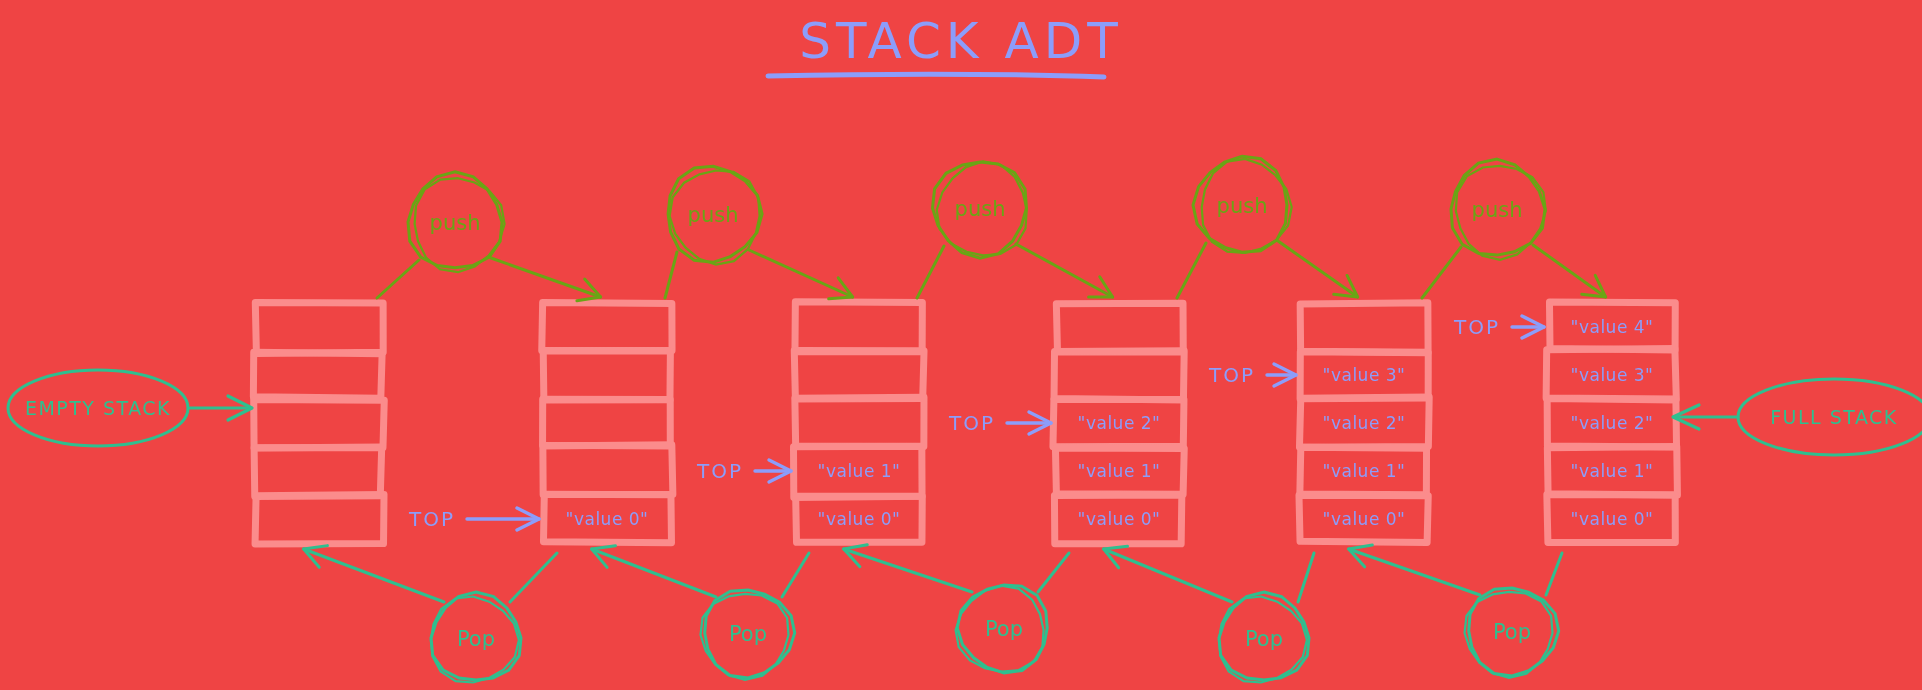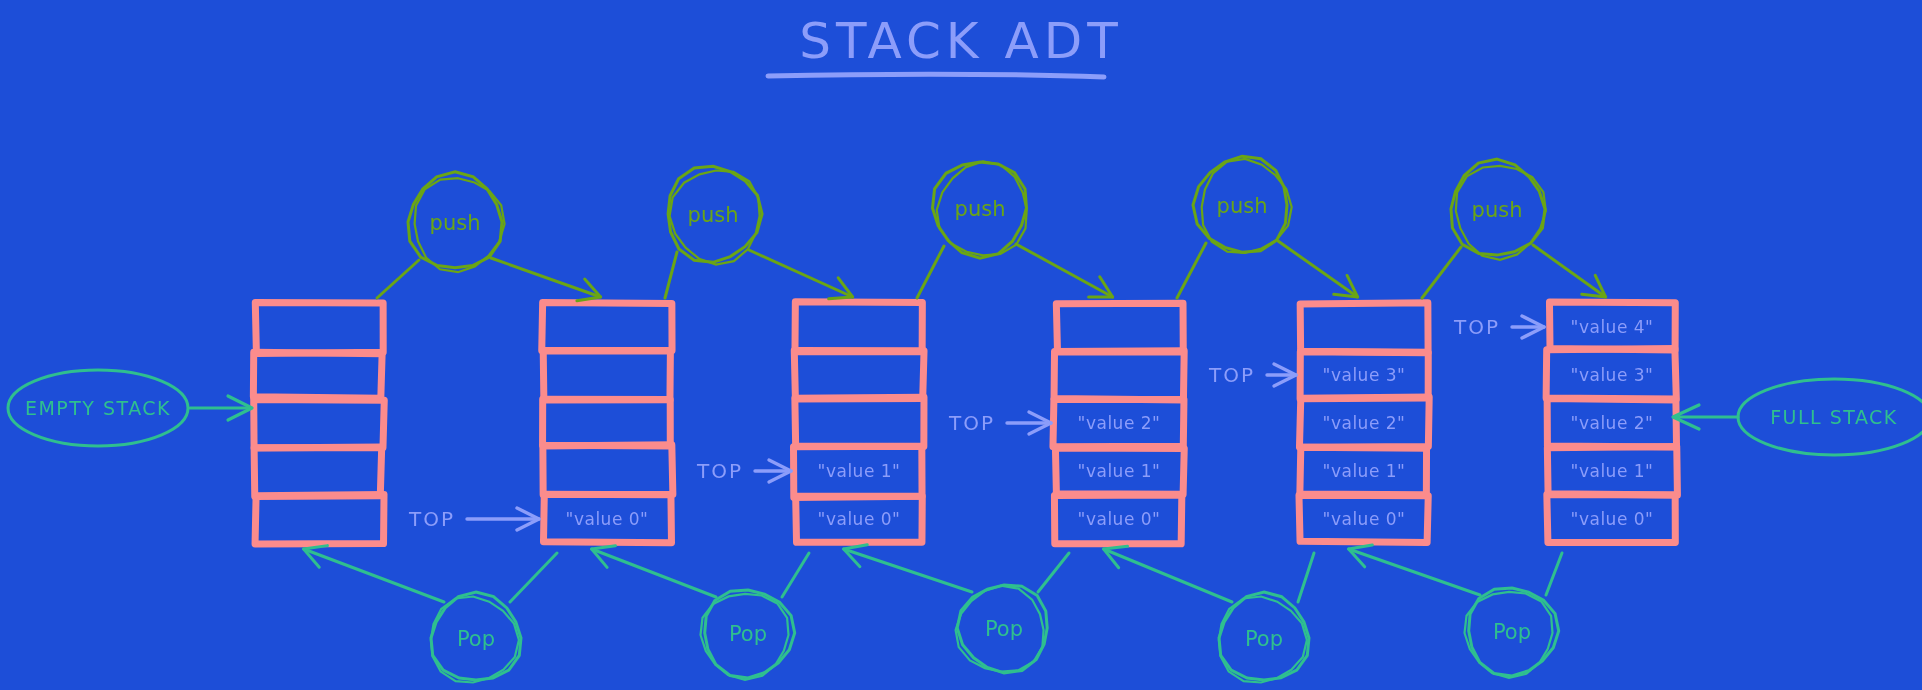--- a/index.html
+++ b/index.html
@@ -10,21 +10,21 @@
   body {
     width: 1922px;
     height: 690px;
     overflow: hidden;
     font-family: "DejaVu Sans", sans-serif;
   }
   #canvas {
     position: relative;
     width: 1922px;
     height: 690px;
-    background: #1d4ed8;
+    background: #ef4444;
   }
   svg#diagram {
     position: absolute;
     top: 0; left: 0;
     width: 1922px;
     height: 690px;
   }
   .hand-title {
     font-family: "DejaVu Sans", sans-serif;
     font-size: 50px;

